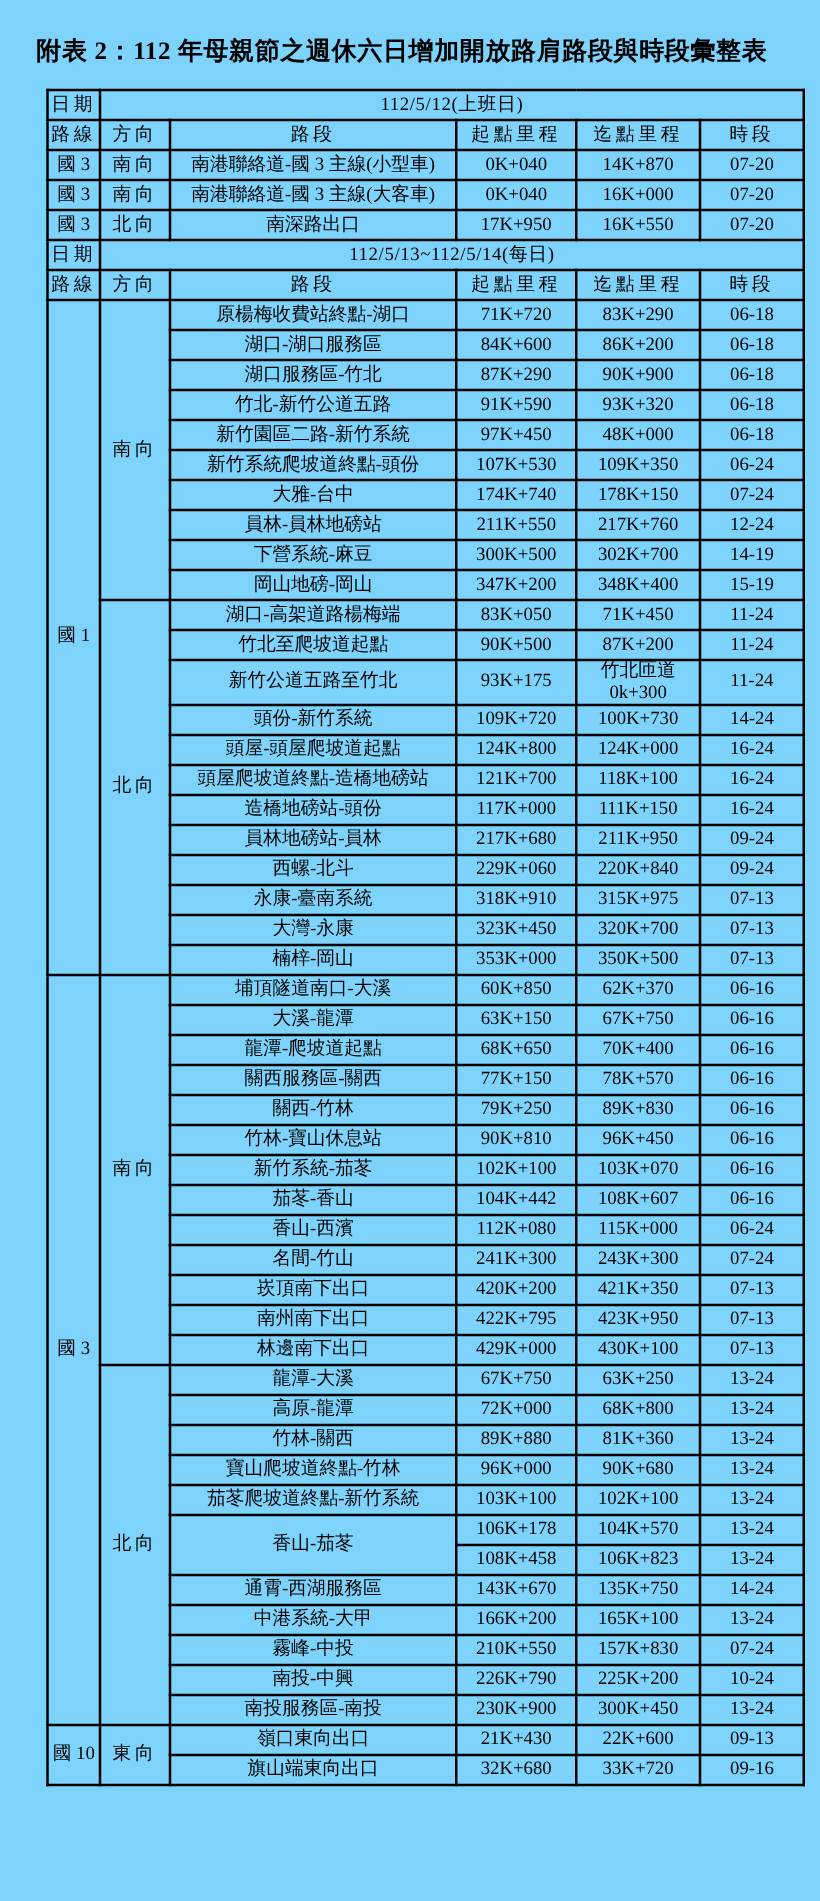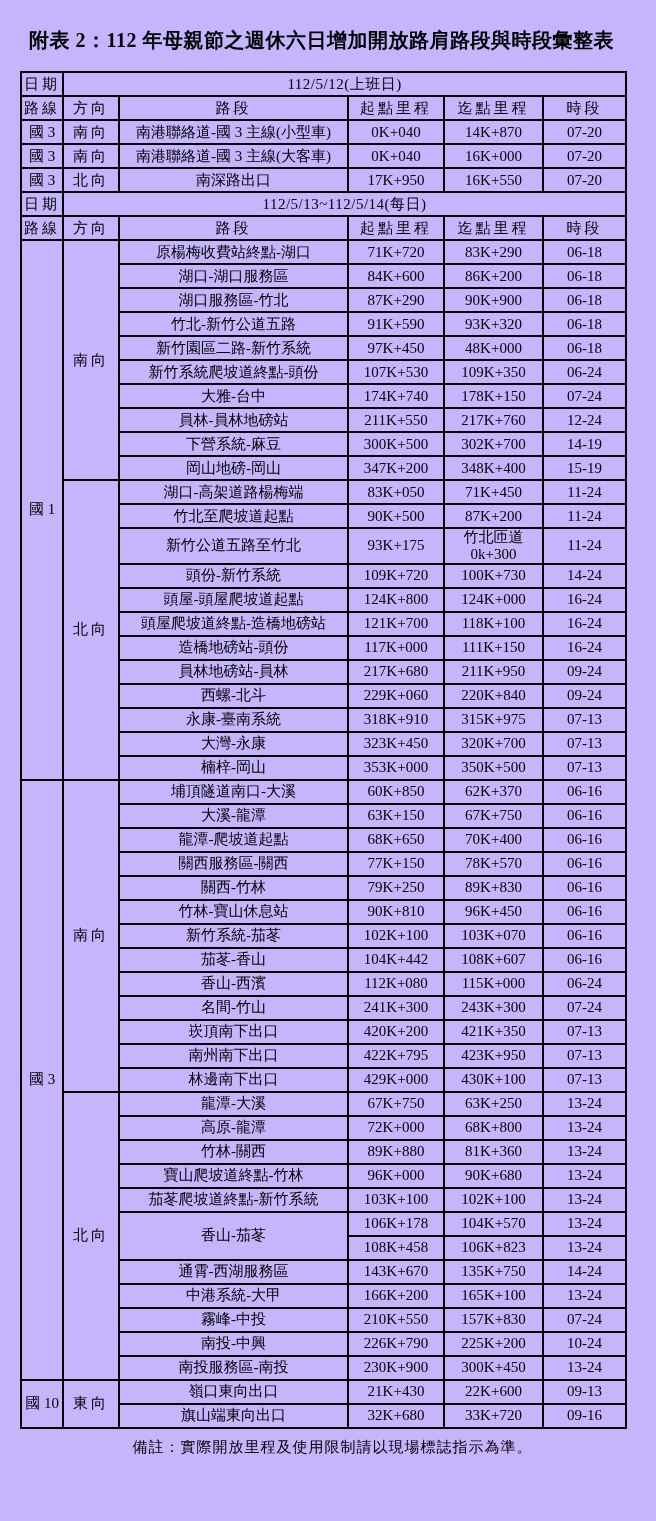--- a/index.html
+++ b/index.html
@@ -2,30 +2,30 @@
 <html lang="zh-Hant"><head>
 <meta charset="utf-8">
 <style>
   html,body{margin:0;padding:0;background:#ffffff;}
   body{
     width:656px;height:1521px;
     font-family:"Liberation Serif","DejaVu Serif",serif;
     color:#000;
     -webkit-font-smoothing:antialiased;
   }
-  .page{position:relative;width:656px;height:1521px;overflow:hidden;background:#c4b5fd;}
+  .page{position:relative;width:656px;height:1521px;overflow:hidden;background:#7dd3fc;}
   .doc-title{
     margin:27px 10px 0 29px;
     font-size:20px;
     font-weight:bold;
     letter-spacing:0.5px;
     white-space:nowrap;
   }
   table.sched{
-    margin:17px 0 0 20px;
+    margin:17px 0 0 37px;
     border-collapse:collapse;
     table-layout:fixed;
     width:605px;
     border:2px solid #737373;
     font-family:Liberation Serif, serif;
   }
   table.sched td{
     border:2px solid #000;
     height:22px;
     padding:0 2px;
@@ -412,15 +412,14 @@
         </tr>
         <tr>
           <td class="seg seg-left" rowspan="1">旗山端東向出口</td>
           <td>32K+680</td>
           <td class="end">33K+720</td>
           <td>09-16</td>
         </tr>
       </tbody>
   </table>
 
-  <div class="footnote">備註：實際開放里程及使用限制請以現場標誌指示為準。</div>
 
 </div>
 
 </body></html>

